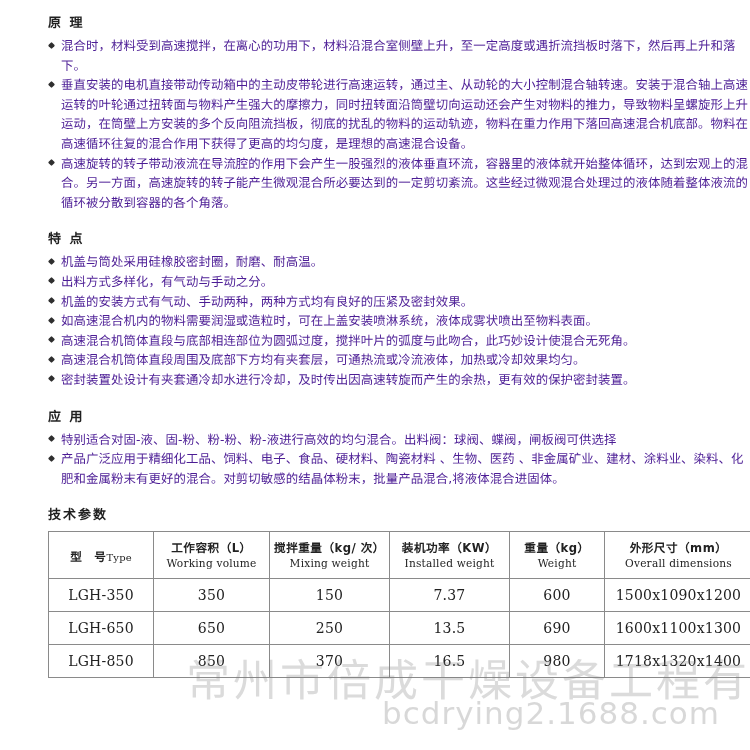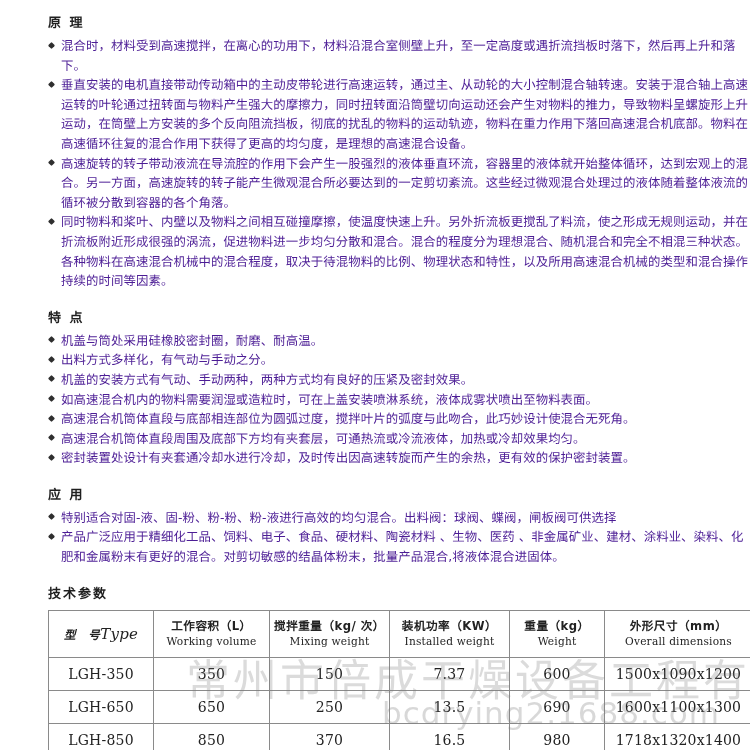--- a/index.html
+++ b/index.html
@@ -105,24 +105,23 @@
     display: block;
     font-size: 10.6px;
     font-family: "DejaVu Serif", "Liberation Serif", serif;
     line-height: 15px;
     letter-spacing: 0.2px;
   }
   .th-type {
     font-size: 11.6px;
     font-weight: bold;
     letter-spacing: 0.5px;
-    font-style: italic;
   }
   .th-type .en {
-    font-size: 15px;
+    font-size: 10px;
     font-weight: normal;
     font-family: "DejaVu Serif", "Liberation Serif", serif;
     letter-spacing: 0.2px;
   }
 
   
   .watermark {
     position: absolute;
     pointer-events: none;
     white-space: nowrap;
@@ -157,24 +156,20 @@
         <span class="bullet-dot"></span>
         <span>混合时，材料受到高速搅拌，在离心的功用下，材料沿混合室侧壁上升，至一定高度或遇折流挡板时落下，然后再上升和落下。</span>
       </li>
       <li class="bullet-item">
         <span class="bullet-dot"></span>
         <span>垂直安装的电机直接带动传动箱中的主动皮带轮进行高速运转，通过主、从动轮的大小控制混合轴转速。安装于混合轴上高速运转的叶轮通过扭转面与物料产生强大的摩擦力，同时扭转面沿筒壁切向运动还会产生对物料的推力，导致物料呈螺旋形上升运动，在筒壁上方安装的多个反向阻流挡板，彻底的扰乱的物料的运动轨迹，物料在重力作用下落回高速混合机底部。物料在高速循环往复的混合作用下获得了更高的均匀度，是理想的高速混合设备。</span>
       </li>
       <li class="bullet-item">
         <span class="bullet-dot"></span>
         <span>高速旋转的转子带动液流在导流腔的作用下会产生一股强烈的液体垂直环流，容器里的液体就开始整体循环，达到宏观上的混合。另一方面，高速旋转的转子能产生微观混合所必要达到的一定剪切紊流。这些经过微观混合处理过的液体随着整体液流的循环被分散到容器的各个角落。</span>
-      </li>
-      <li class="bullet-item">
-        <span class="bullet-dot"></span>
-        <span>同时物料和桨叶、内壁以及物料之间相互碰撞摩擦，使温度快速上升。另外折流板更搅乱了料流，使之形成无规则运动，并在折流板附近形成很强的涡流，促进物料进一步均匀分散和混合。混合的程度分为理想混合、随机混合和完全不相混三种状态。各种物料在高速混合机械中的混合程度，取决于待混物料的比例、物理状态和特性，以及所用高速混合机械的类型和混合操作持续的时间等因素。</span>
       </li>
     </ul>
   </div>
 
   <div>
     <h2 class="section-heading spaced">特 点</h2>
     <ul class="bullets">
       <li class="bullet-item">
         <span class="bullet-dot"></span>
         <span>机盖与筒处采用硅橡胶密封圈，耐磨、耐高温。</span>

